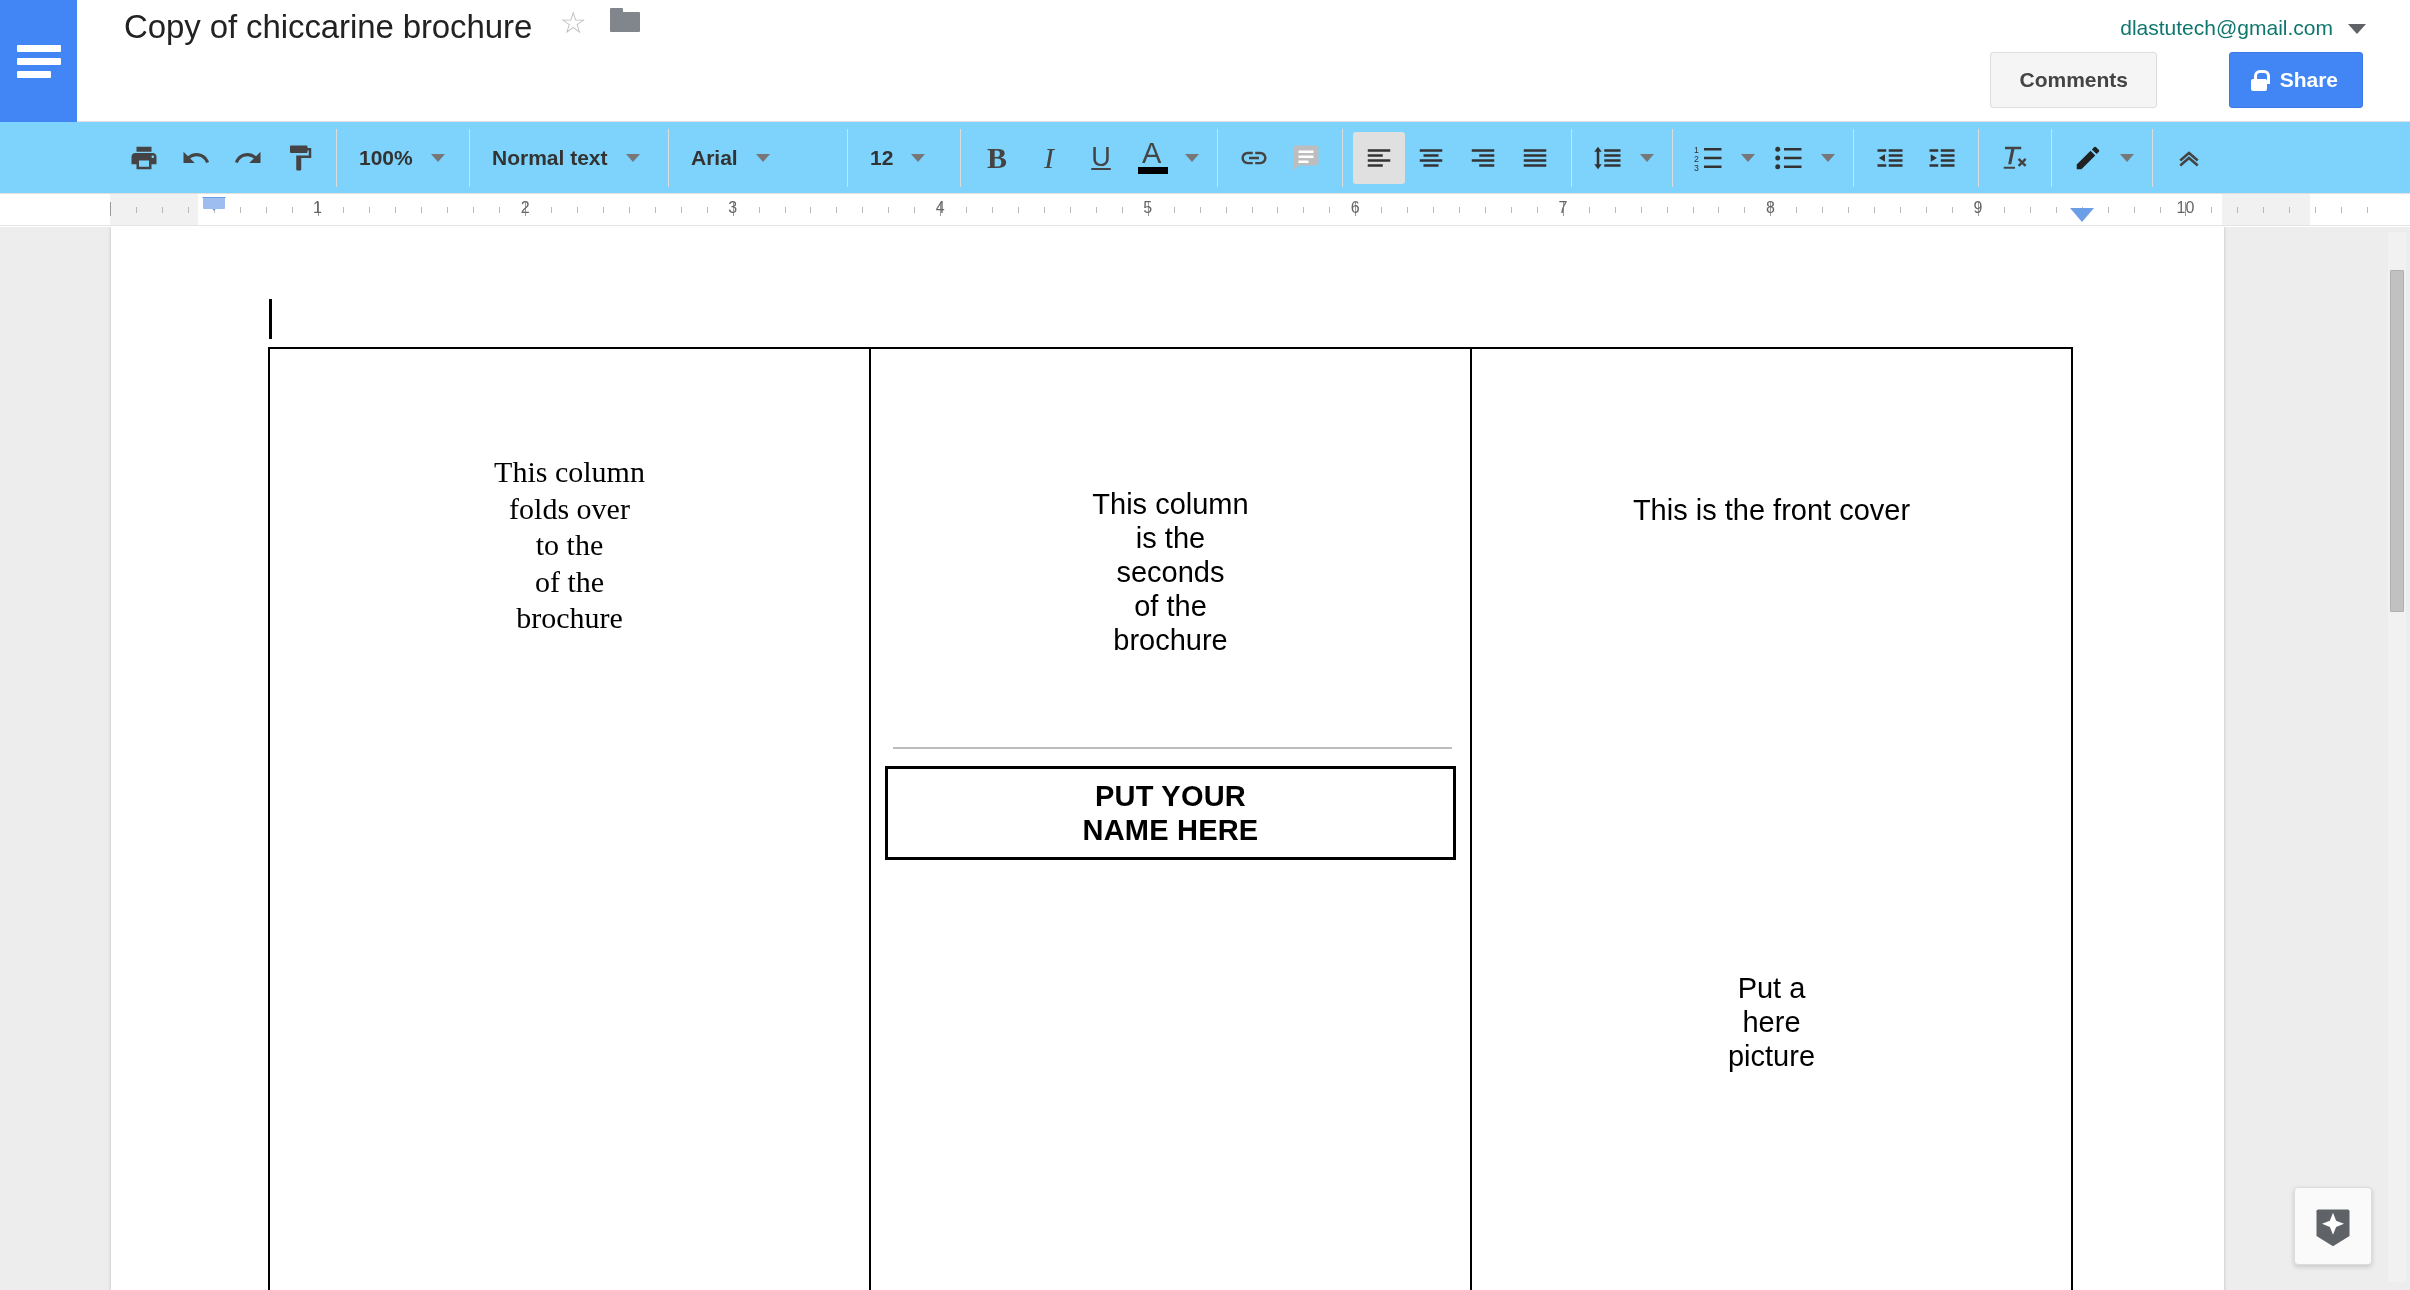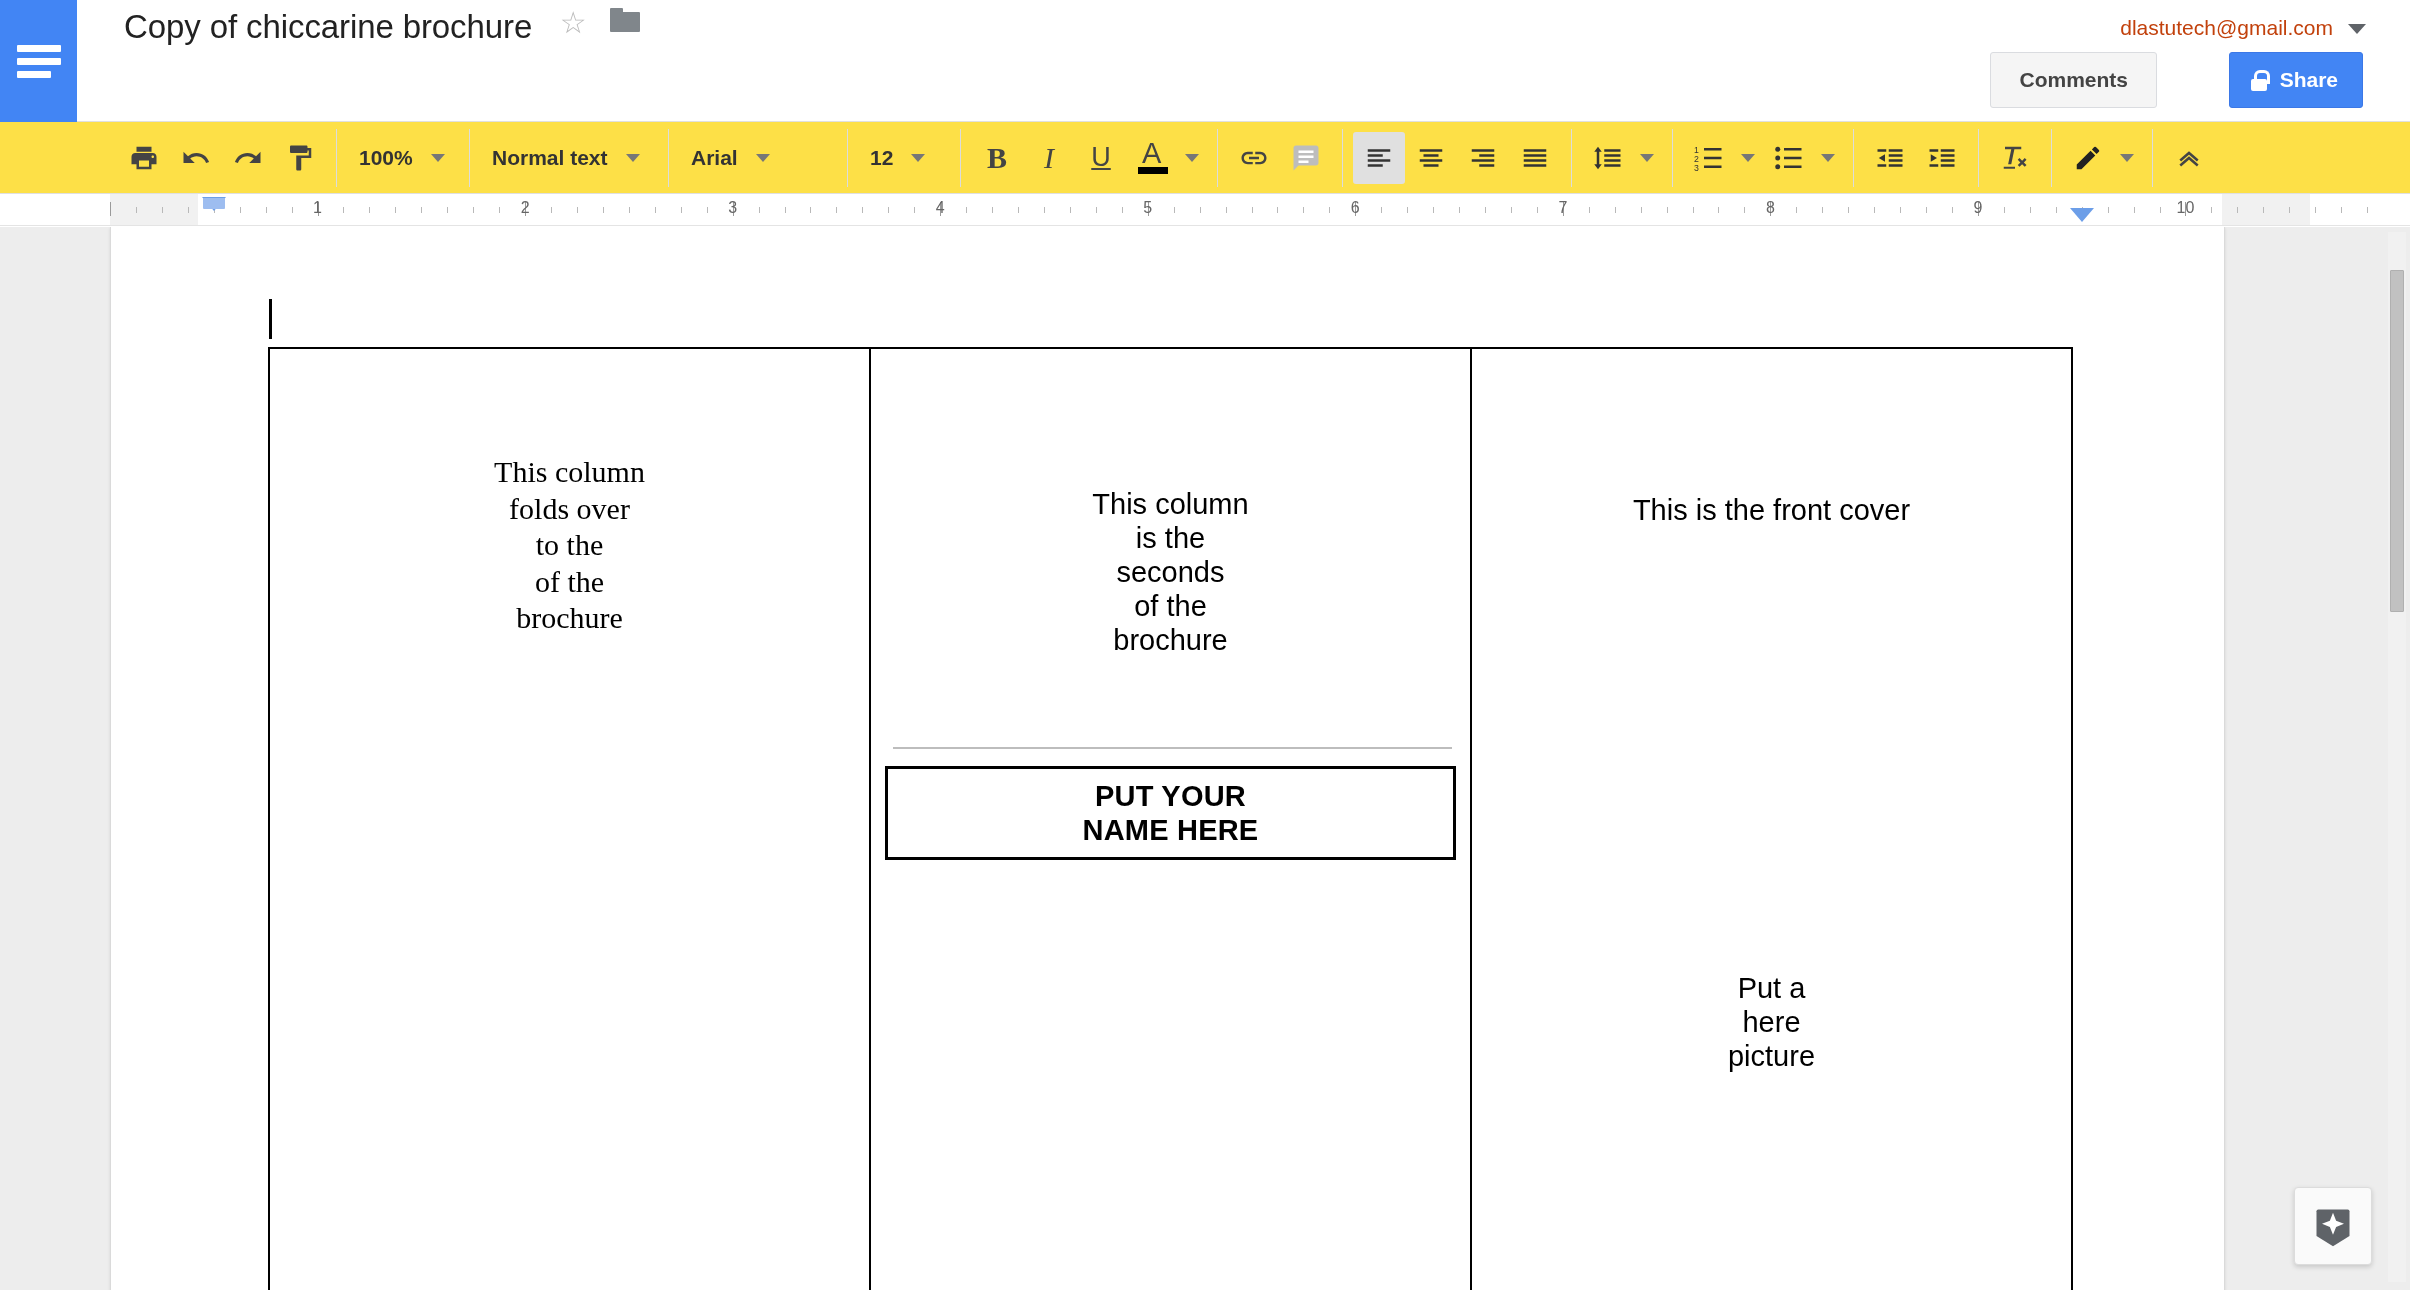--- a/index.html
+++ b/index.html
@@ -97,21 +97,21 @@
     font-size: 21px;
     color: #9e9e9e;
     margin-left: 24px;
     white-space: nowrap;
   }
 
   .account-email {
     position: absolute;
     right: 77px; top: 16px;
     font-size: 21px;
-    color: #c2410c;
+    color: #0f766e;
     white-space: nowrap;
   }
   .account-caret {
     position: absolute;
     right: 44px; top: 24px;
     width: 0; height: 0;
     border-left: 9px solid transparent;
     border-right: 9px solid transparent;
     border-top: 10px solid #5f6368;
   }
@@ -150,21 +150,21 @@
   }
   .lock-glyph::after{
     content:""; position:absolute; left:4px; top:1px; width:10px; height:11px;
     border:3px solid #fff; border-bottom:none; border-radius:6px 6px 0 0;
   }
 
   
   .toolbar {
     position: relative;
     height: 72px;
-    background: #fde047;
+    background: #7dd3fc;
     border-bottom: 1px solid #e0e0e0;
     display: flex; align-items: center;
     padding-left: 108px;
   }
   .tb-group {
     display: flex; align-items: center;
     height: 58px;
     border-right: 1px solid #dcdcdc;
     padding: 0 10px;
   }

